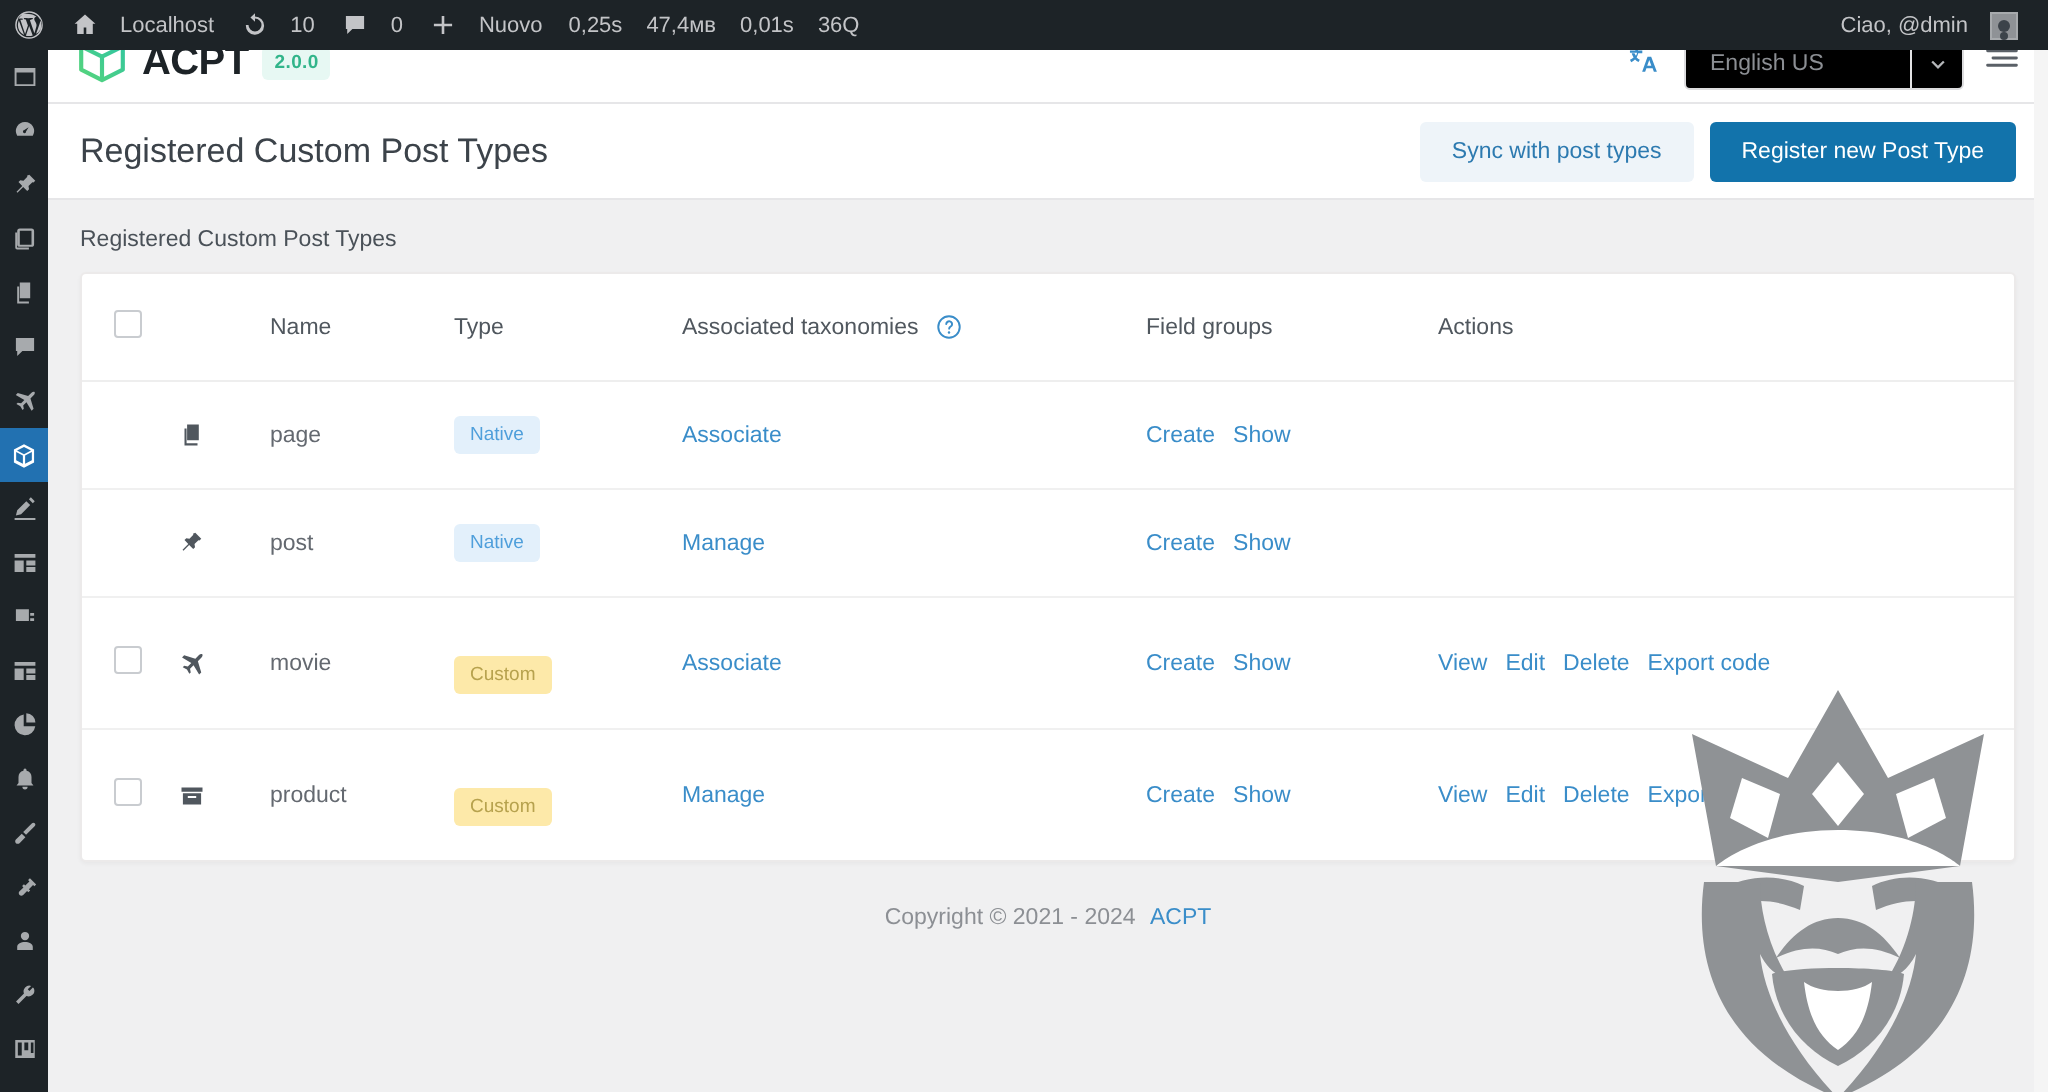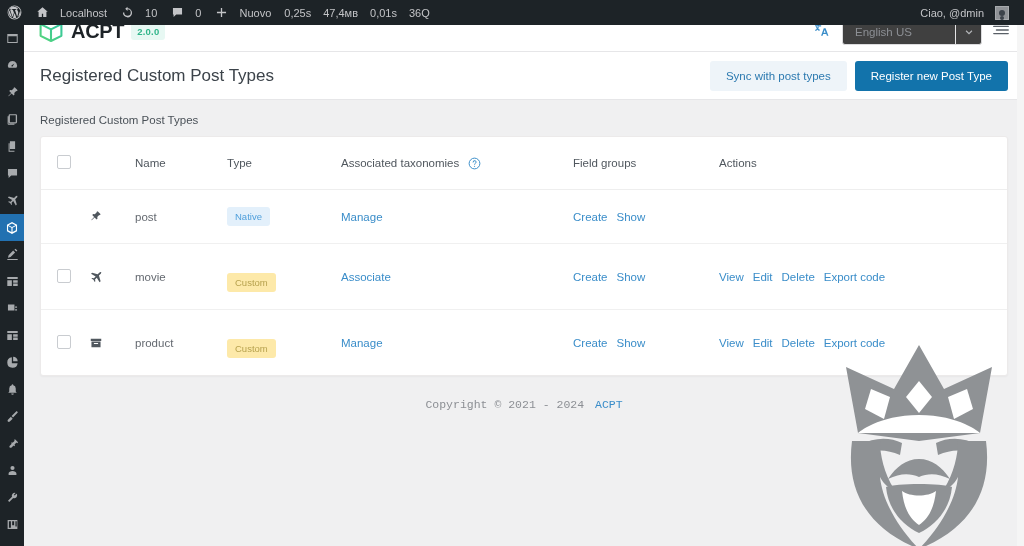--- a/index.html
+++ b/index.html
@@ -58,21 +58,21 @@
   }
   .brand { display: flex; align-items: center; gap: 7px; }
   .brand-name { font-size: 20px; font-weight: bold; color: #1d2327; letter-spacing: -0.3px; }
   .version-badge {
     background: #e7f8f3; color: #31b58a; font-size: 9.5px; font-weight: bold;
     padding: 3px 6px; border-radius: 3px; letter-spacing: .2px; text-align: right;
   }
   .topbar-right { margin-left: auto; display: flex; align-items: center; gap: 10px; }
   .lang-select {
     display: flex; align-items: stretch; height: 26px;
-    border: 1px solid #dcdcde; border-radius: 3px; background: #404040; overflow: hidden;
+    border: 1px solid #dcdcde; border-radius: 3px; background: #000000; overflow: hidden;
   }
   .lang-value {
     display: flex; align-items: center; padding: 0 12px; font-size: 11.5px; color: #8c8f94;
     min-width: 112px;
   }
   .lang-caret {
     width: 26px; border-left: 1px solid #e3e3e5;
     display: flex; align-items: center; justify-content: center; color: #b4b6b9;
   }
 
@@ -120,21 +120,21 @@
   }
   .rowicon { color: #50575e; display: flex; }
   .badge { display: inline-block; font-size: 9.5px; padding: 4px 8px; border-radius: 3px; }
   .badge-native { background: #e3f0fb; color: #4f9fdb; }
   .badge-custom { background: #fde9a9; color: #b7a24e; margin-top: 12px; }
   .lnk { color: #3a8dc9; text-decoration: none; cursor: pointer; font-size: 11.5px; }
   .links { display: flex; gap: 9px; }
   .help-icon { display: inline-flex; vertical-align: -3px; margin-left: 6px; color: #3a8dc9; }
 
   .footer {
-    text-align: center; font-size: 11.5px; color: #8c8f94; padding: 22px 0 0 0; font-family: Liberation Mono, monospace;
+    text-align: center; font-size: 11.5px; color: #8c8f94; padding: 22px 0 0 0;
   }
   .footer .lnk { margin-left: 4px; }
 
   .watermark {
     position: absolute; right: 10px; bottom: -6px; width: 190px; height: 215px;
     opacity: 1; pointer-events: none; z-index: 20;
   }
   .scrollbar-right {
     position: absolute; right: 0; top: 25px; width: 7px; height: 521px; background: #f5f5f5;
   }
@@ -415,20 +415,44 @@
                   <circle cx="8" cy="11.4" r=".75" fill="currentColor" stroke="none"></circle>
                 </svg>
               </span>
             </th>
             <th class="col-fg">Field groups</th>
             <th>Actions</th>
           </tr>
         </thead>
         <tbody>
 
+          <tr>
+            <td class="col-check"></td>
+            <td class="col-icon">
+              <span class="rowicon">
+                <svg width="13" height="13" viewBox="0 0 20 20" fill="#50575e">
+                    <path d="M7 2h9v12H7V2zm-2 3v13h10v-1.6H6.6V5H5z"></path>
+                  </svg>
+              </span>
+            </td>
+            <td class="col-name">page</td>
+            <td class="col-type">
+              <span class="badge badge-native">Native</span>
+            </td>
+            <td class="col-tax">
+              <a class="lnk">Associate</a>
+            </td>
+            <td class="col-fg">
+              <span class="links">
+                <a class="lnk">Create</a>
+                <a class="lnk">Show</a>
+              </span>
+            </td>
+            <td></td>
+          </tr>
 
           <tr>
             <td class="col-check"></td>
             <td class="col-icon">
               <span class="rowicon">
                 <svg width="13" height="13" viewBox="0 0 20 20" fill="#50575e">
                     <path d="M13.3 2.1l4.6 4.6-1.4 1.4-.8-.3-3 3 .4 2.4-1.4 1.4-3.1-3.1-4.4 4.4-.7-.7 4.4-4.4L5 7.7l1.4-1.4 2.4.4 3-3-.3-.8 1.8-.8z"></path>
                   </svg>
               </span>
             </td>

